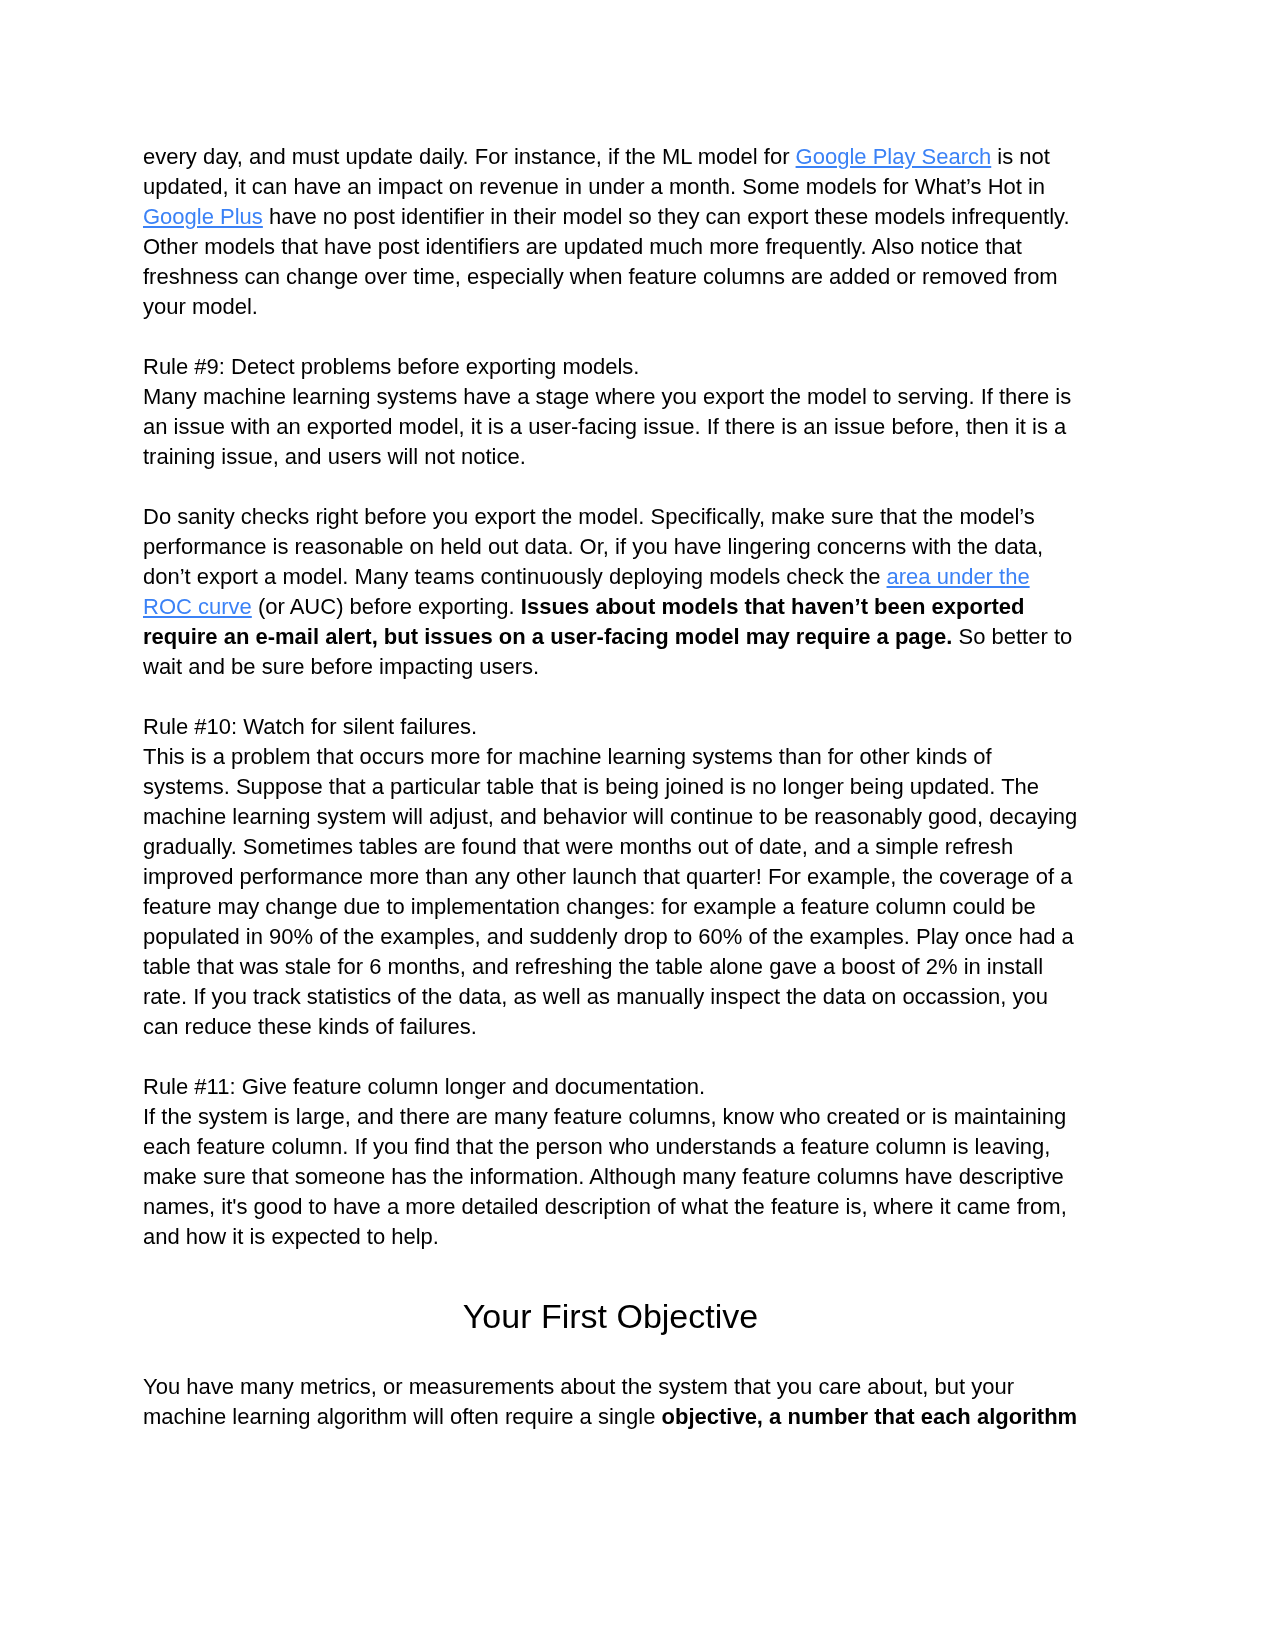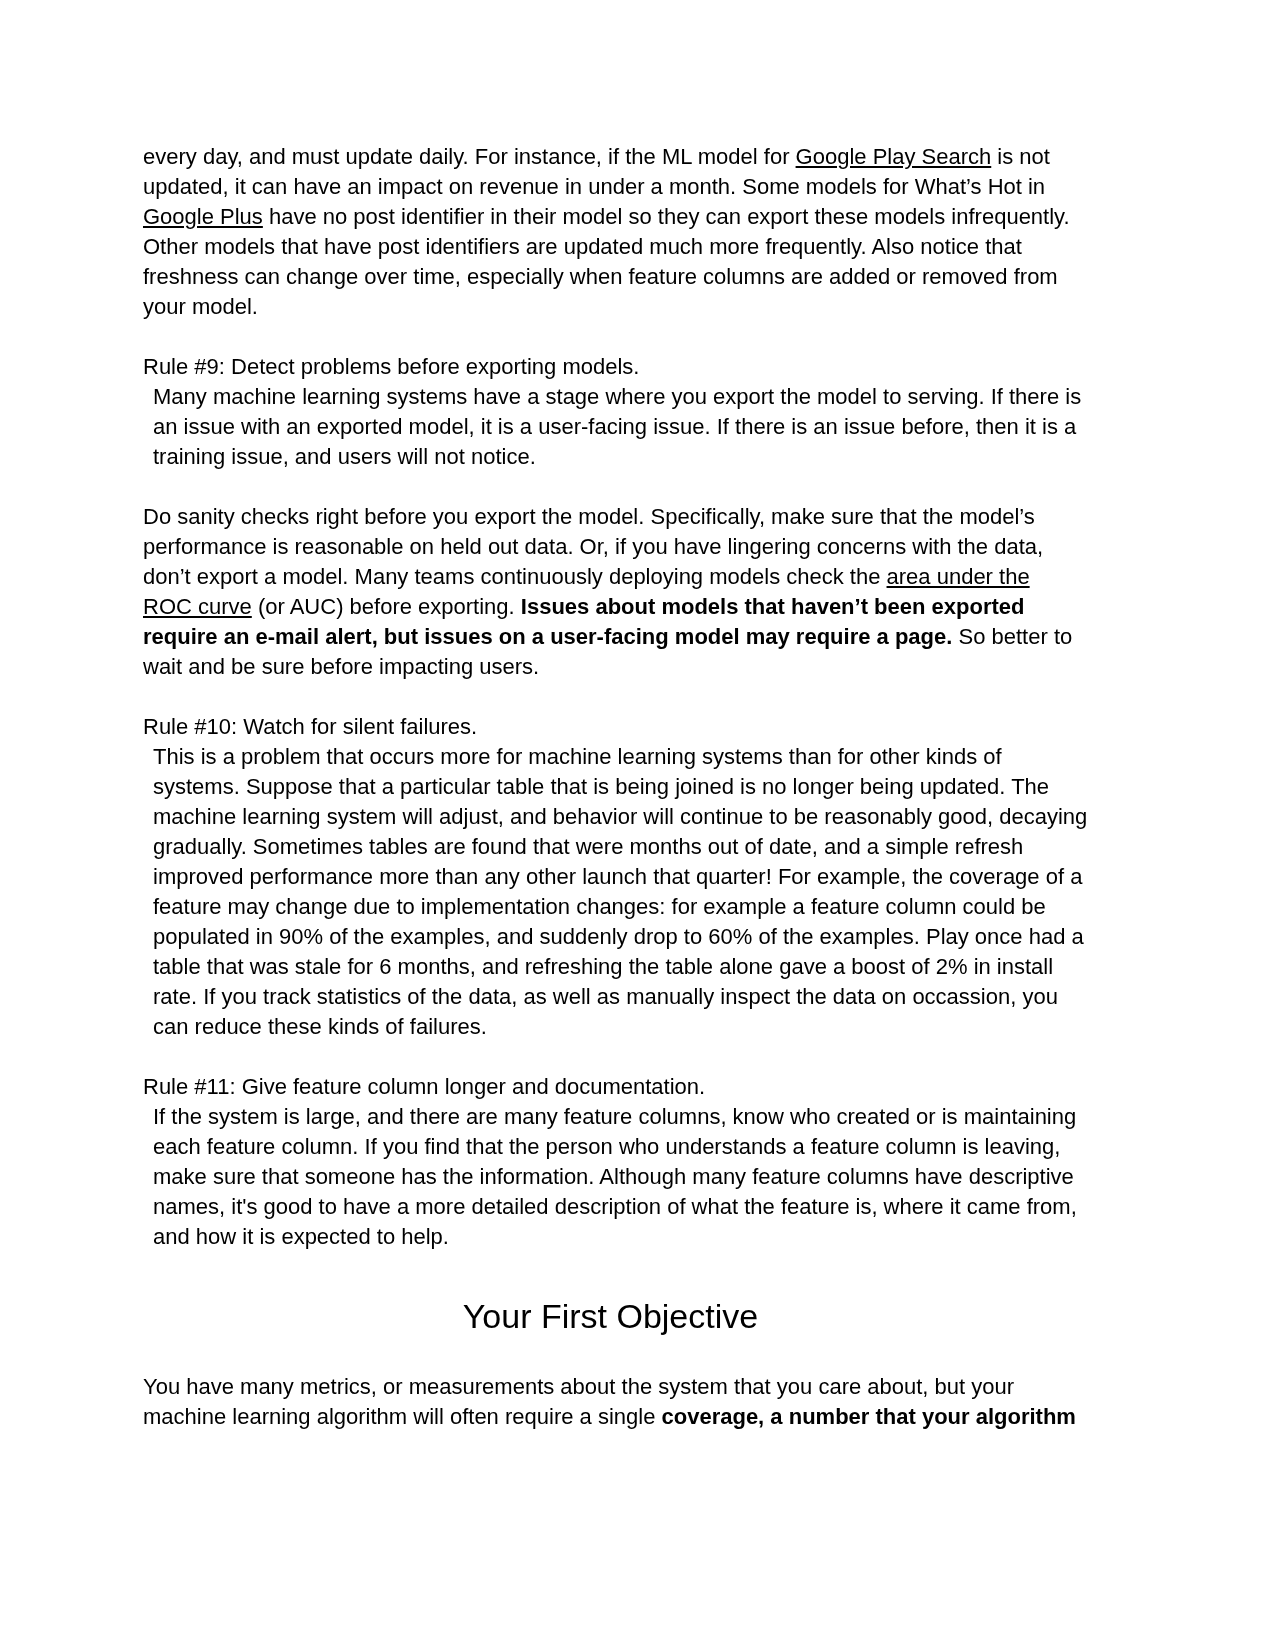--- a/index.html
+++ b/index.html
@@ -26,25 +26,24 @@
   }
   .rule-heading {
     font-size: 22px;
     line-height: 30px;
     font-weight: normal;
     margin-bottom: 0;
     max-width: 935px;
   }
   .rule-para {
     margin-top: 0;
-    margin-left: 10px;
   }
   .bold { font-weight: bold; }
   a.doc-link {
-    color: #000000;
+    color: #3b82f6;
     text-decoration: underline;
     cursor: pointer;
   }
   .section-title {
     font-size: 34px;
     line-height: 44px;
     font-weight: 400;
     text-align: center;
     margin-top: 42px;
     margin-bottom: 34px;
@@ -64,15 +63,15 @@
   <p class="para"><span>Do sanity checks right before you export the model. Specifically, make sure that the model’s performance is reasonable on held out data. Or, if you have lingering concerns with the data, don’t export a model. Many teams continuously deploying models check the </span><a class="doc-link">area under the ROC curve</a><span> (or AUC) before exporting. </span><span class="bold">Issues about models that haven’t been exported require an e-mail alert, but issues on a user-facing model may require a page.</span><span> So better to wait and be sure before impacting users.</span></p>
 
   <p class="rule-heading">Rule #10: Watch for silent failures.</p>
   <p class="para rule-para"><span>This is a problem that occurs more for machine learning systems than for other kinds of systems. Suppose that a particular table that is being joined is no longer being updated. The machine learning system will adjust, and behavior will continue to be reasonably good, decaying gradually. Sometimes tables are found that were months out of date, and a simple refresh improved performance more than any other launch that quarter! For example, the coverage of a feature may change due to implementation changes: for example a feature column could be populated in 90% of the examples, and suddenly drop to 60% of the examples. Play once had a table that was stale for 6 months, and refreshing the table alone gave a boost of 2% in install rate. If you track statistics of the data, as well as manually inspect the data on occassion, you can reduce these kinds of failures.</span></p>
 
   <p class="rule-heading">Rule #11: Give feature column longer and documentation.</p>
   <p class="para rule-para"><span>If the system is large, and there are many feature columns, know who created or is maintaining each feature column. If you find that the person who understands a feature column is leaving, make sure that someone has the information. Although many feature columns have descriptive names, it's good to have a more detailed description of what the feature is, where it came from, and how it is expected to help.</span></p>
 
   <h1 class="section-title">Your First Objective</h1>
 
-  <p class="para"><span>You have many metrics, or measurements about the system that you care about, but your machine learning algorithm will often require a single </span><span class="bold">coverage, a number that your algorithm</span></p>
+  <p class="para"><span>You have many metrics, or measurements about the system that you care about, but your machine learning algorithm will often require a single </span><span class="bold">objective, a number that each algorithm</span></p>
 
 </div>
 
 </body></html>

